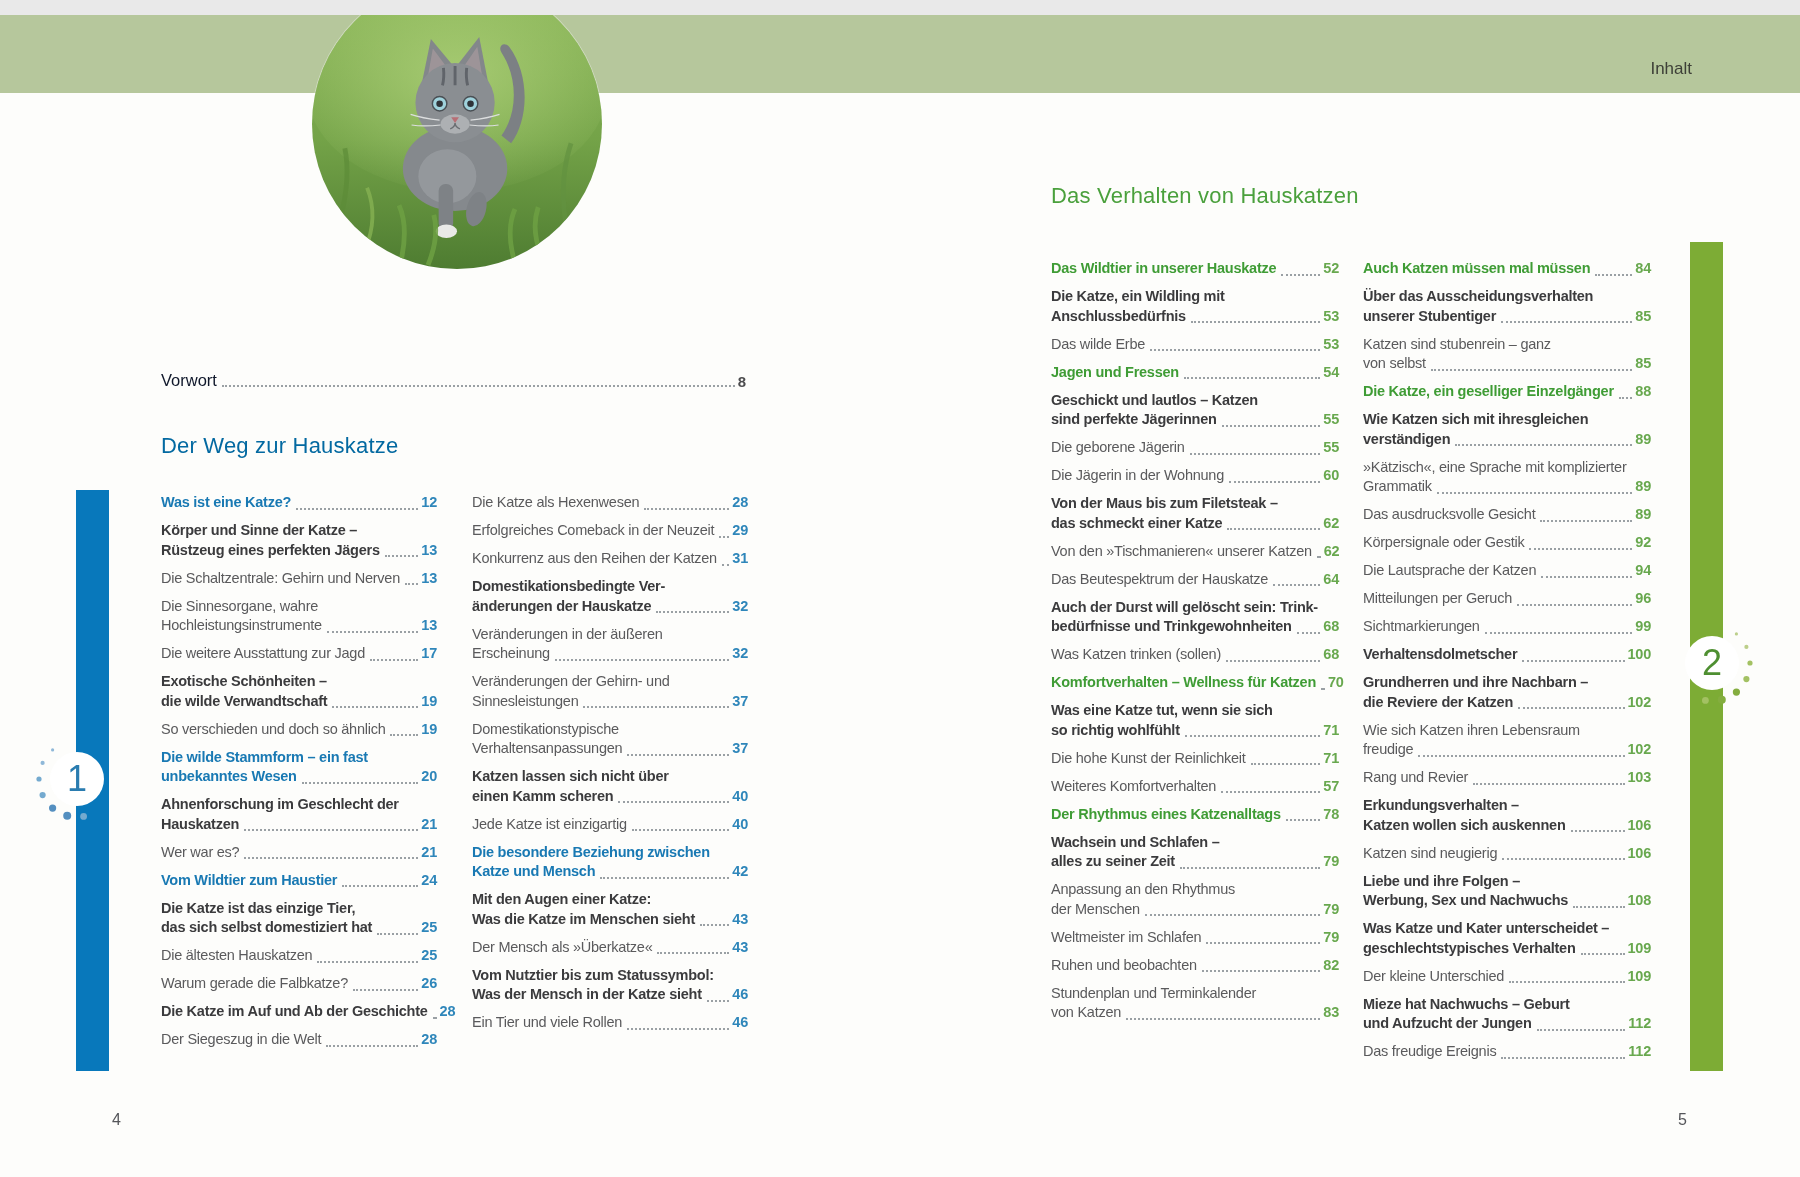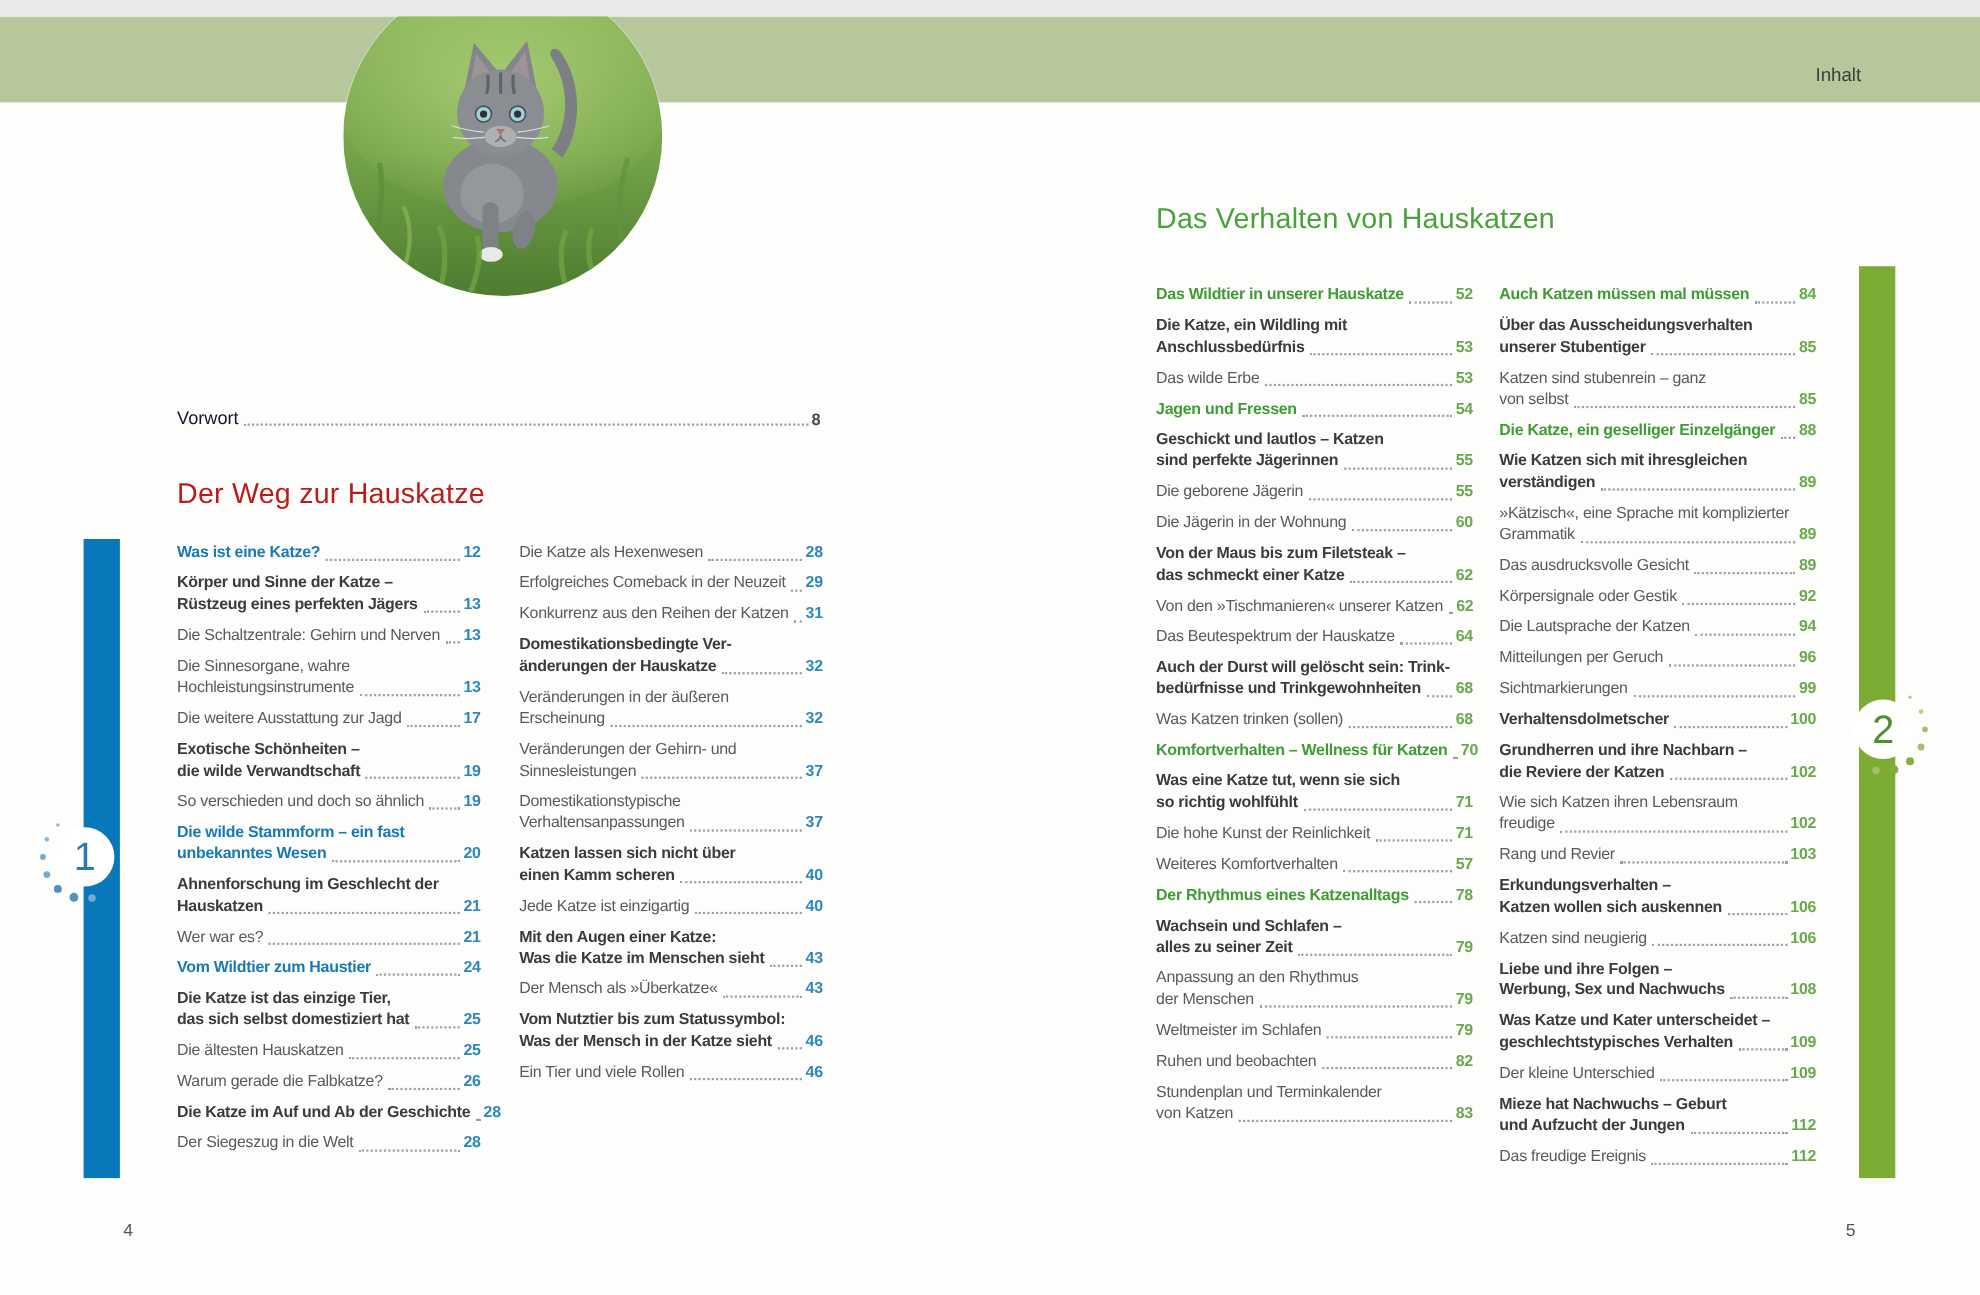--- a/index.html
+++ b/index.html
@@ -14,22 +14,22 @@
 
   .photo { position:absolute; left:312px; top:-36px; width:290px; height:290px;
            border-radius:50%; overflow:hidden; box-shadow:0 0 0 1px rgba(255,255,255,0.35); }
   .photo svg { display:block; }
 
   .vorwort-row { position:absolute; left:161px; top:356px; width:585px;
                  display:flex; align-items:flex-end; font-size:16.5px; }
   .vw-t { color:#0f172a; flex:0 0 auto; }
   .vw-p { color:#4c4c4e; font-weight:700; font-size:15px; flex:0 0 auto; }
 
-  .sec-title { position:absolute; margin:0; font-size:26px; font-weight:400; letter-spacing:0.2px; }
-  .title-left  { left:161px; top:418px; color:#b91c1c; }
+  .sec-title { position:absolute; margin:0; font-size:22px; font-weight:400; letter-spacing:0.2px; }
+  .title-left  { left:161px; top:418px; color:#0369a1; }
   .title-right { left:1051px; top:168px; color:#4aa03c; }
 
   .cols { position:absolute; display:flex; }
   .cols-left  { left:161px;  top:478px; gap:35px; }
   .cols-right { left:1051px; top:244px; gap:24px; }
   .col { width:276px; }
   .cols-right .col { width:288px; }
 
   .entry { margin-bottom:8.5px; font-size:14.5px; letter-spacing:-0.25px; }
   .tline { white-space:nowrap; line-height:19.5px; }
@@ -297,20 +297,28 @@
             <span class="pg">40</span>
           </div>
         </div>
         <div class="entry s-normal">
           <div class="lastrow">
             <span class="t">Jede Katze ist einzigartig</span>
             <span class="leader"></span>
             <span class="pg">40</span>
           </div>
         </div>
+        <div class="entry s-chapter">
+          <div class="tline">Die besondere Beziehung zwischen</div>
+          <div class="lastrow">
+            <span class="t">Katze und Mensch</span>
+            <span class="leader"></span>
+            <span class="pg">42</span>
+          </div>
+        </div>
         <div class="entry s-bold">
           <div class="tline">Mit den Augen einer Katze:</div>
           <div class="lastrow">
             <span class="t">Was die Katze im Menschen sieht</span>
             <span class="leader"></span>
             <span class="pg">43</span>
           </div>
         </div>
         <div class="entry s-normal">
           <div class="lastrow">

